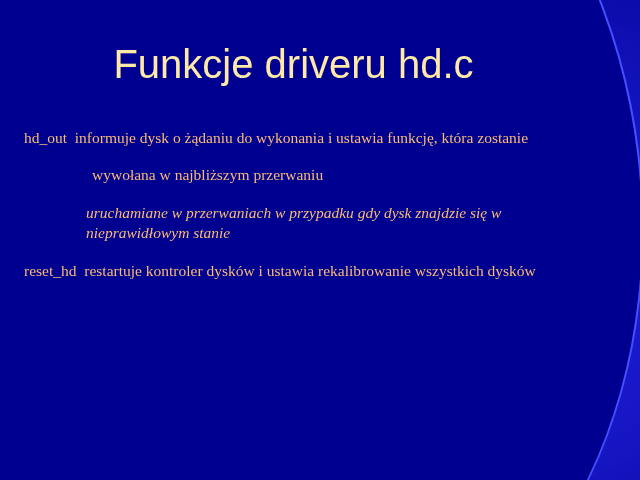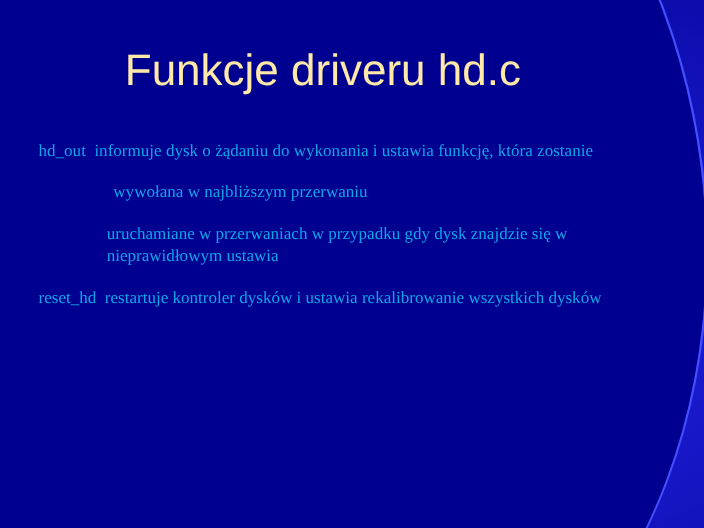--- a/index.html
+++ b/index.html
@@ -69,58 +69,59 @@
     font-family: "Liberation Sans", sans-serif;
     font-size: 40px;
     font-weight: normal;
     color: #ffe9a8;
     letter-spacing: 0px;
     white-space: nowrap;
   }
   .body-block {
     position: absolute;
     top: 128px;
-    left: 35px;
+    left: 24px;
     width: 600px;
-    color: #0ea5e9;
+    color: #fdba74;
     font-family: "Liberation Serif", serif;
     font-size: 15.5px;
     line-height: 1.32;
   }
   .para {
     margin-bottom: 17px;
   }
   .para .line {
     white-space: pre-wrap;
   }
   .para .line.indent {
     padding-left: 68px;
     margin-top: 17px;
   }
   .para .line.indent2 {
     padding-left: 62px;
+    font-style: italic;
   }
 </style>
 </head>
 <body>
 
 <div class="slide">
   <div class="swoosh-fill"></div>
   <div class="swoosh-mask"></div>
   <div class="swoosh-edge"></div>
 
   <div class="content">
     <div class="slide-title">Funkcje driveru hd.c</div>
     <div class="body-block">
         <div class="para">
           <div class="line">hd_out  informuje dysk o żądaniu do wykonania i ustawia funkcję, która zostanie</div>
           <div class="line indent">wywołana w najbliższym przerwaniu</div>
         </div>
         <div class="para">
           <div class="line indent2">uruchamiane w przerwaniach w przypadku gdy dysk znajdzie się w</div>
-          <div class="line indent2">nieprawidłowym ustawia</div>
+          <div class="line indent2">nieprawidłowym stanie</div>
         </div>
         <div class="para">
           <div class="line">reset_hd  restartuje kontroler dysków i ustawia rekalibrowanie wszystkich dysków</div>
         </div>
       </div>
   </div>
 </div>
 
 </body></html>

